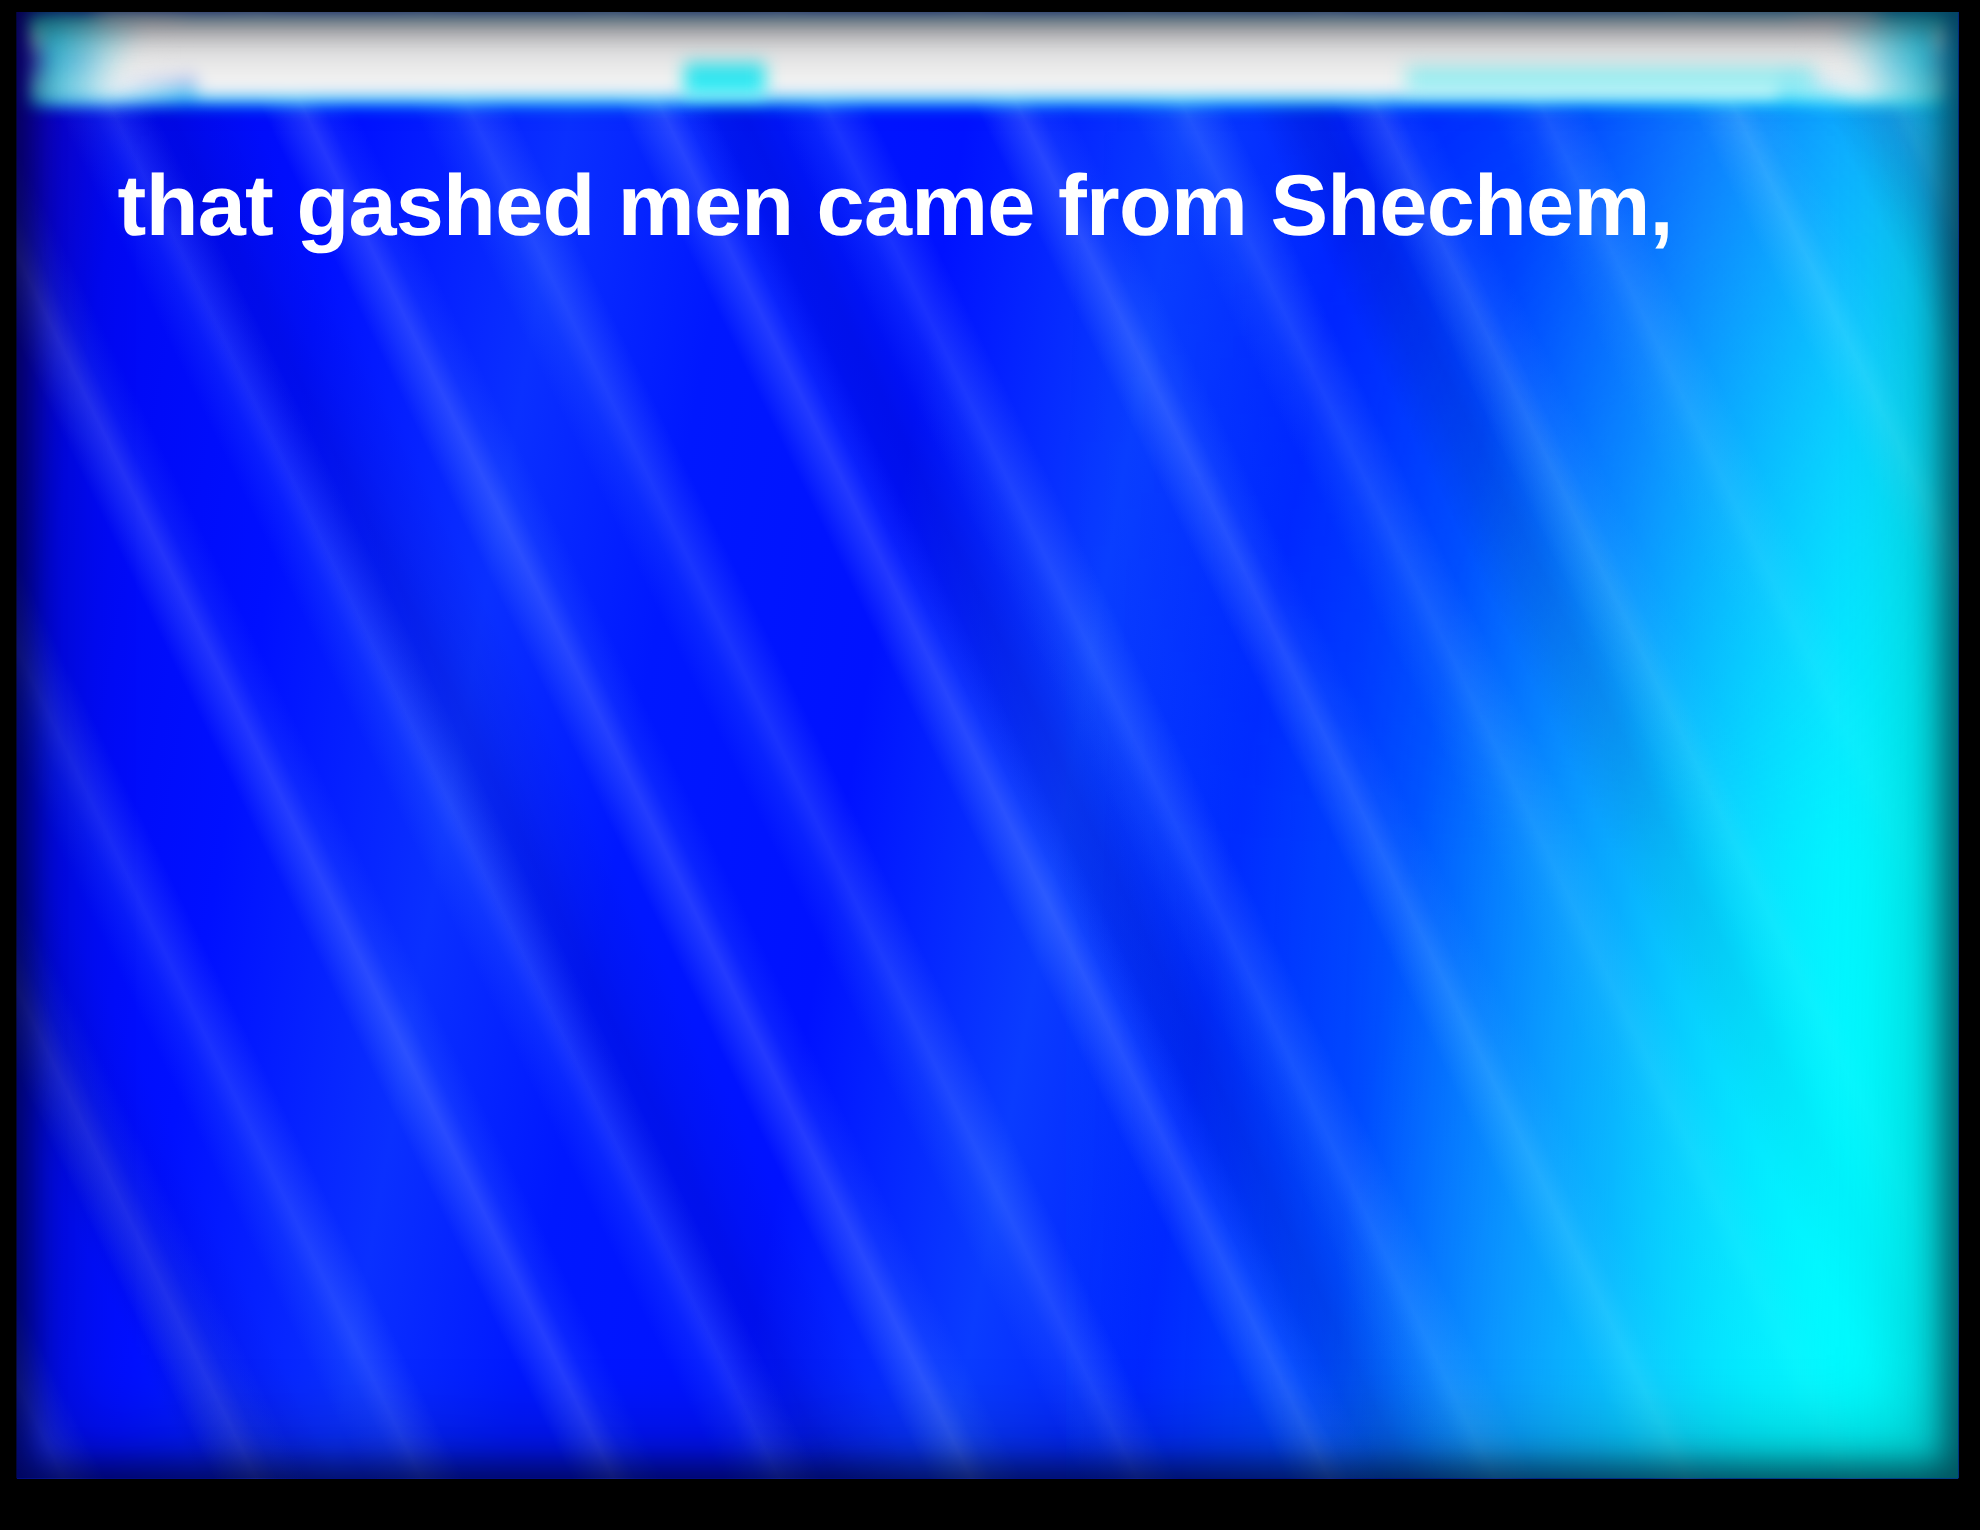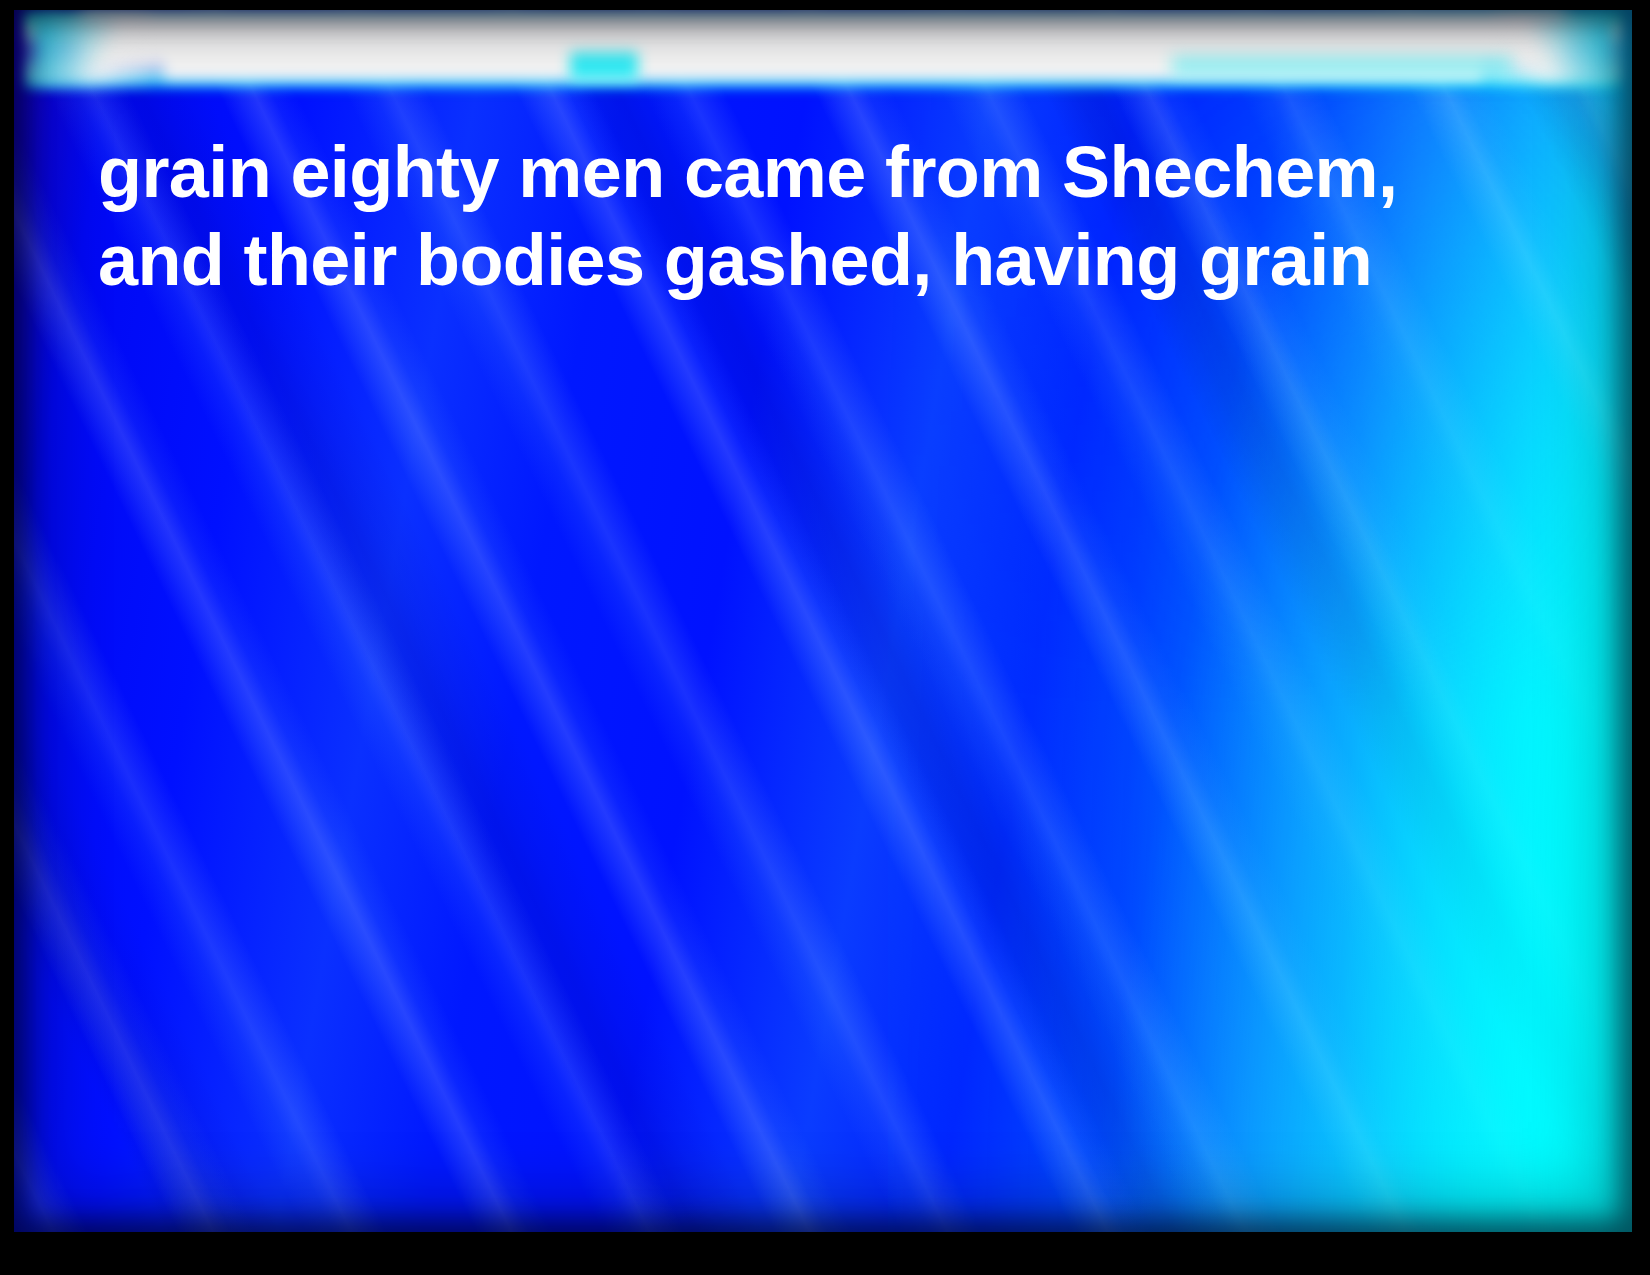--- a/index.html
+++ b/index.html
@@ -253,20 +253,19 @@
       <div class="glow-cyan-edge"></div>
       <div class="glow-core"></div>
       <div class="glow-core2"></div>
       <div class="glow-wing-left"></div>
       <div class="glow-wing-right"></div>
       <div class="glow-smear-right"></div>
       <div class="glow-nub"></div>
     </div>
 
     <div class="verse-block">
-      <div class="verse-line">grain eighty men came from Shechem,</div>
-      <div class="verse-line">and their bodies gashed, having grain</div>
+      <div class="verse-line">that gashed men came from Shechem,</div>
     </div>
 
     <div class="vignette"></div>
   </div>
 
 </div>
 
 </body></html>

